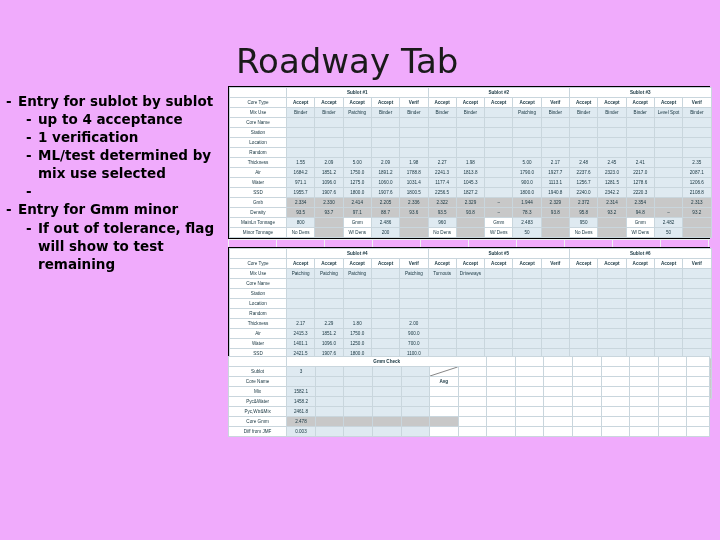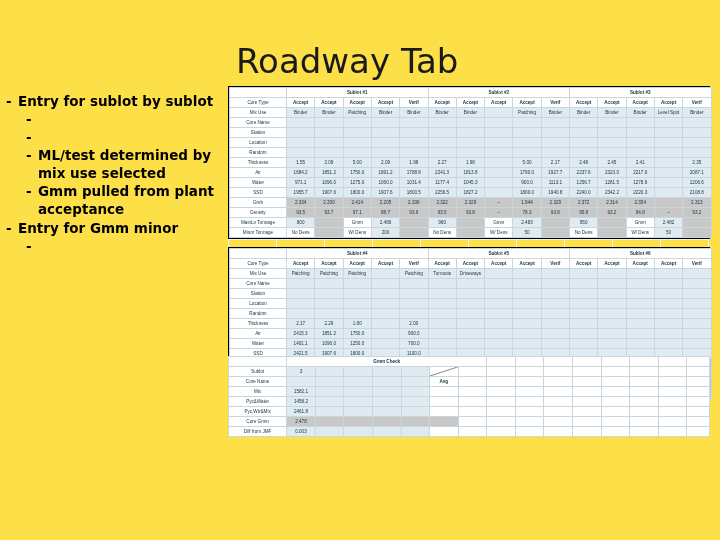--- a/index.html
+++ b/index.html
@@ -1,21 +1,21 @@
 <!DOCTYPE html>
 <html><head>
 <meta charset="utf-8">
 <style>
   html,body{margin:0;padding:0;background:#ffffff;}
   body{
     width:720px;height:540px;overflow:hidden;
     font-family:"Liberation Sans", sans-serif;
     color:#000;
   }
-  .slide{position:relative;width:720px;height:540px;background:#fde047;}
+  .slide{position:relative;width:720px;height:540px;background:#f0abfc;}
 
   
   .title{
     position:absolute;left:236px;top:44px;width:470px;
     font-size:34px;font-weight:400;color:#1a1a1a;
     font-family:"DejaVu Sans", sans-serif;
     letter-spacing:0px;line-height:1.05;
   }
 
   
@@ -97,38 +97,40 @@
 
   <div class="title">Roadway Tab</div>
 
   <div class="bullets" id="bullets">
       <div class="b l1">
         <span class="dash">-</span>
         <span class="txt">Entry for sublot by sublot</span>
       </div>
       <div class="b l2">
         <span class="dash">-</span>
+        <span class="txt">up to 4 acceptance</span>
       </div>
       <div class="b l2">
         <span class="dash">-</span>
+        <span class="txt">1 verification</span>
       </div>
       <div class="b l2">
         <span class="dash">-</span>
         <span class="txt">ML/test determined by mix use selected</span>
       </div>
       <div class="b l2">
         <span class="dash">-</span>
-        <span class="txt">Gmm pulled from plant acceptance</span>
       </div>
       <div class="b l1">
         <span class="dash">-</span>
         <span class="txt">Entry for Gmm minor</span>
       </div>
       <div class="b l2">
         <span class="dash">-</span>
+        <span class="txt">If out of tolerance, flag will show to test remaining</span>
       </div>
     </div>
 
   <div class="sheet" id="sheet">
       <div class="blockwrap">
         <table class="xl">
           <colgroup>
             <col style="width: 57px;">
             <col style="width: 28.3px;">
             <col style="width: 28.3px;">

